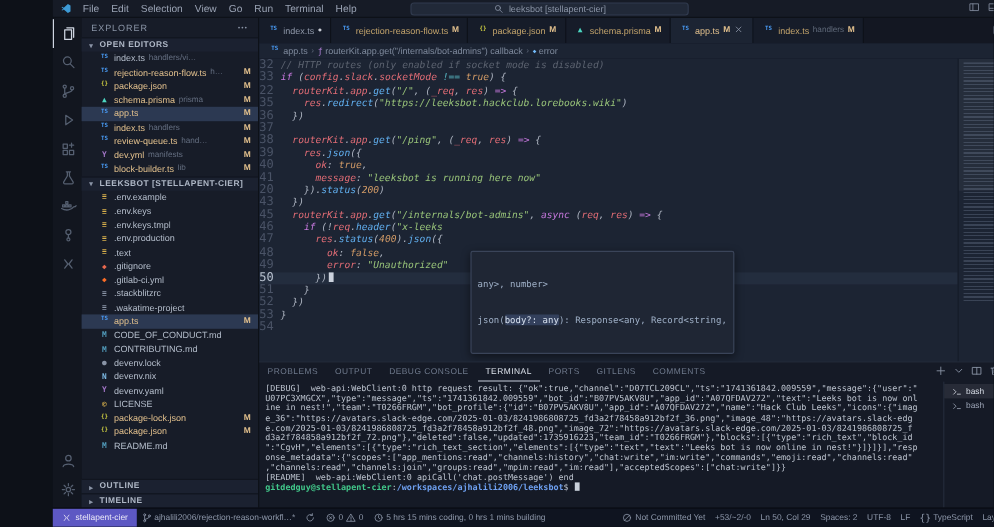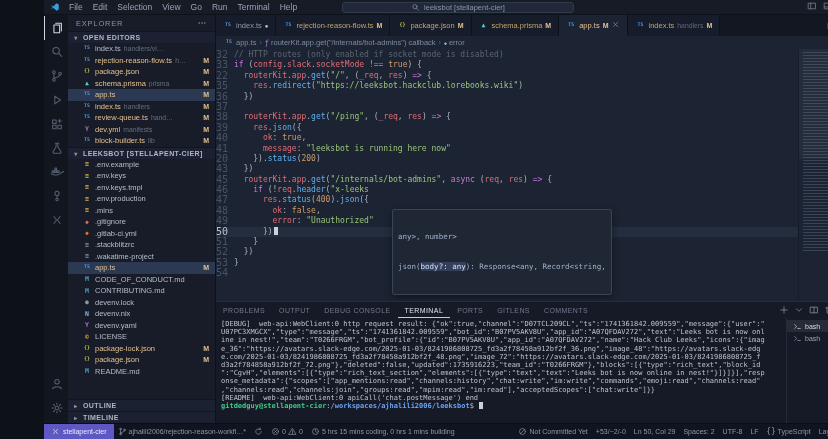--- a/index.html
+++ b/index.html
@@ -70,21 +70,21 @@
   .bc-sym{font-family:"DejaVu Sans Mono",monospace;font-size:7px;}
 
   
   .editor{flex:1;position:relative;background:#1c2433;overflow:hidden;
     font-family:"DejaVu Sans Mono",monospace;font-size:8px;}
   .codewrap{padding-top:1px;}
   .cl{display:flex;height:10.4px;line-height:10.4px;}
   .cl.cur{background:rgba(130,150,190,.08);}
   .ln{width:18px;padding-right:8px;flex:none;color:#4a5366;font-size:10px;}
   .cl.cur .ln{color:#b7c0ce;}
-  .lc{white-space:pre;}
+  .lc{white-space:pre;font-style:italic;}
   .pln{color:#abb2bf}.cmt{color:#5c6370}.kw{color:#c678dd}.red{color:#e06c75}
   .fn{color:#61afef}.str{color:#98c379}.num{color:#d19a66}.op{color:#56b6c2}
   .cursor{display:inline-block;width:4px;height:8px;background:#ccd2dd;vertical-align:-1px;margin-left:1px;}
 
   .minimap{position:absolute;top:0;right:0;bottom:0;width:74px;background:#1c2433;border-left:1px solid #161c29;}
   .mm-slider{position:absolute;left:0;right:0;top:0;height:110px;background:rgba(255,255,255,.045);}
   .mm-text{position:absolute;left:4px;top:3px;width:30px;height:200px;opacity:.32;
     background:repeating-linear-gradient(180deg,#78869f 0 1px,transparent 1px 3px);}
   .mm-mark{position:absolute;right:1px;width:3px;height:5px;background:#e2c08d;}
 
@@ -367,21 +367,21 @@
             <span class="fname">.env.keys.tmpl</span>
             <span class="sp"></span>
           </div>
           <div class="row">
             <span class="fic" style="color: rgb(216, 176, 76);">≡</span>
             <span class="fname">.env.production</span>
             <span class="sp"></span>
           </div>
           <div class="row">
             <span class="fic" style="color: rgb(216, 176, 76);">≡</span>
-            <span class="fname">.mins</span>
+            <span class="fname">.text</span>
             <span class="sp"></span>
           </div>
           <div class="row">
             <span class="fic" style="color: rgb(232, 105, 79);">◆</span>
             <span class="fname">.gitignore</span>
             <span class="sp"></span>
           </div>
           <div class="row">
             <span class="fic" style="color: rgb(252, 109, 38);">◆</span>
             <span class="fname">.gitlab-ci.yml</span>

